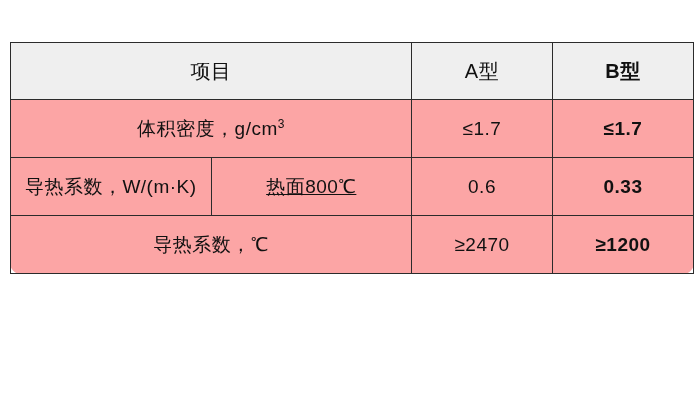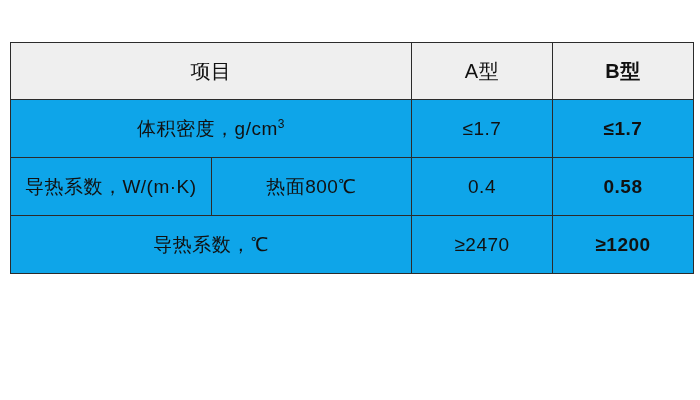--- a/index.html
+++ b/index.html
@@ -20,21 +20,22 @@
     height: 400px;
     box-sizing: border-box;
   }
   table.spec-table {
     position: absolute;
     left: 10px;
     top: 42px;
     width: 680px;
     border-collapse: collapse;
     table-layout: fixed;
-    background: #0ea5e9;
+    background: #fca5a5;
+    border-radius: 11px;
   }
   table.spec-table td {
     border: 1px solid #2b2b2b;
     text-align: center;
     vertical-align: middle;
     font-size: 19px;
     font-family: "Liberation Sans", sans-serif;
     color: #111111;
     padding: 0;
     height: 57px;
@@ -53,20 +54,21 @@
   }
   td.col-b {
     width: 140px;
     font-weight: bold;
   }
   td.sub-left {
     width: 240px;
   }
   td.sub-right {
     width: 160px;
+    text-decoration: underline;
   }
   .sup {
     font-size: 12px;
     vertical-align: super;
     line-height: 0;
   }
   .cell-text {
     display: inline-block;
     text-align: right;
   }
@@ -87,22 +89,22 @@
       <tr>
         <td class="col-item" colspan="2"><span class="cell-text">体积密度，g/cm</span><span class="sup">3</span></td>
         <td class="col-a">≤1.7</td>
         <td class="col-b">≤1.7</td>
       </tr>
 
 
       <tr>
         <td class="sub-left">导热系数，W/(m·K)</td>
         <td class="sub-right">热面800℃</td>
-        <td class="col-a">0.4</td>
-        <td class="col-b">0.58</td>
+        <td class="col-a">0.6</td>
+        <td class="col-b">0.33</td>
       </tr>
 
       <tr>
         <td class="col-item" colspan="2">导热系数，℃</td>
         <td class="col-a">≥2470</td>
         <td class="col-b">≥1200</td>
       </tr>
     </tbody>
   </table>
 

